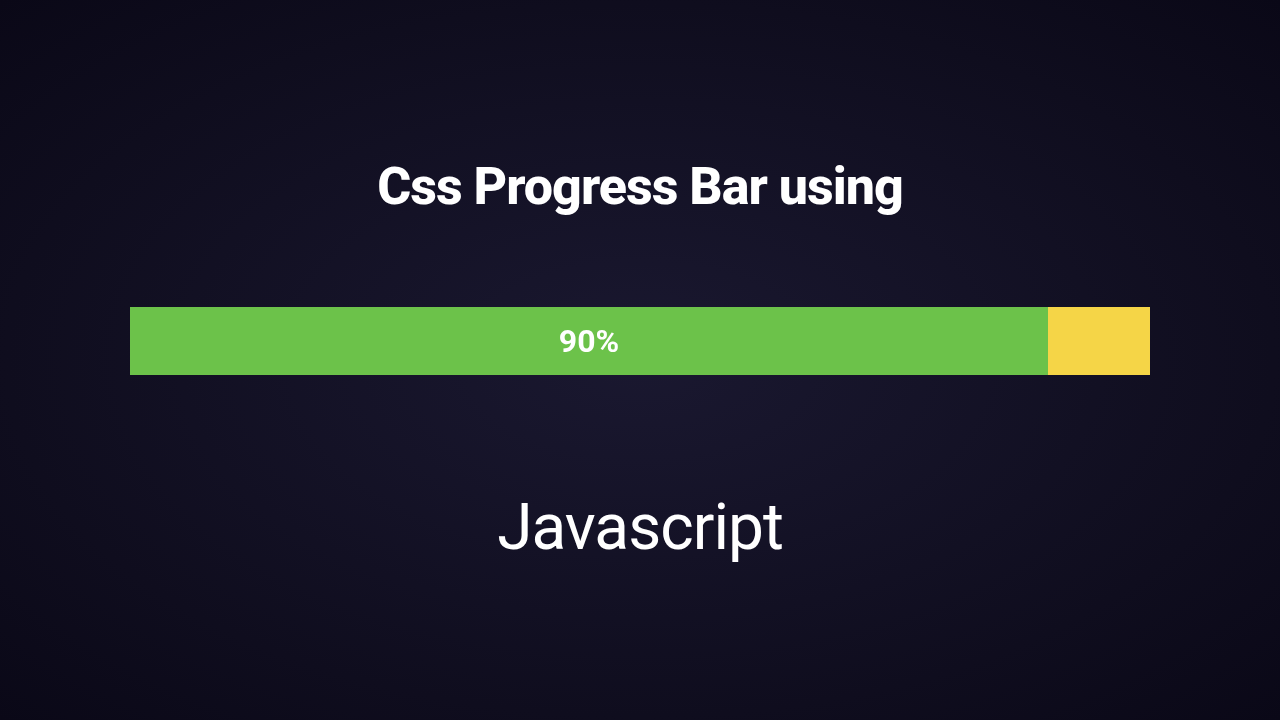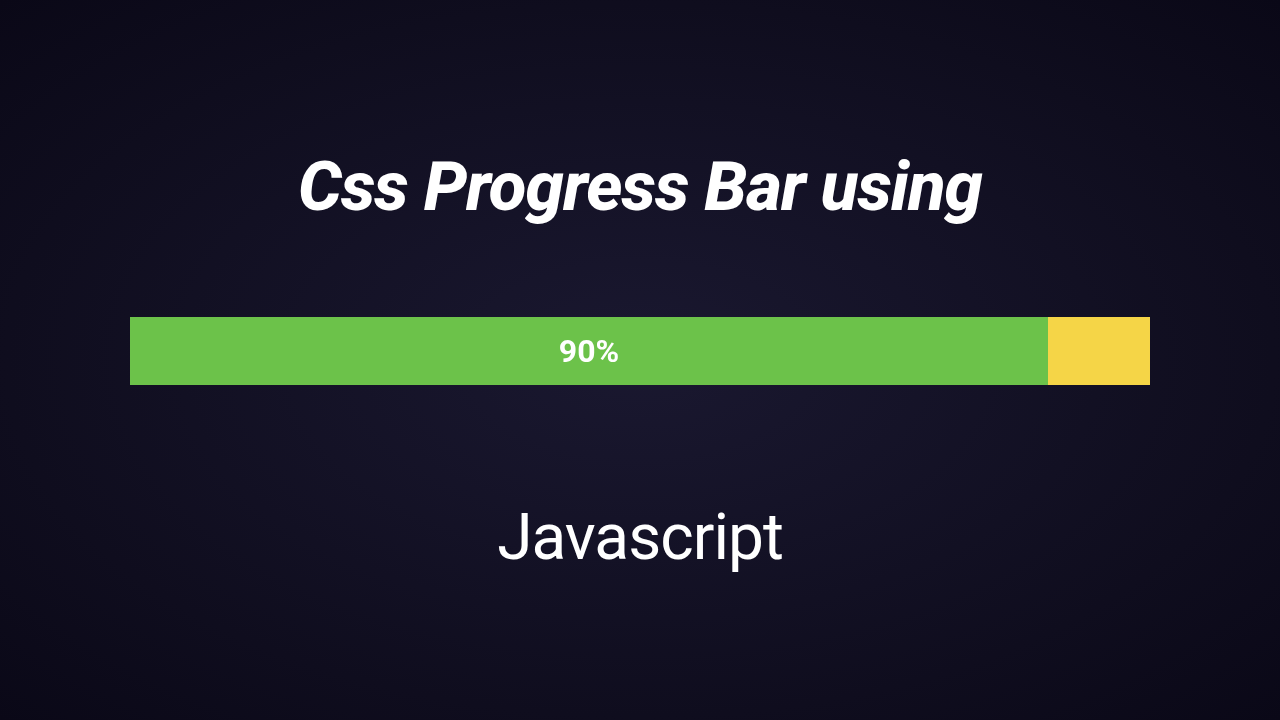--- a/index.html
+++ b/index.html
@@ -8,26 +8,25 @@
     background: radial-gradient(ellipse at center, #1a1830 0%, #0f0d1e 70%, #0a0817 100%);
     font-family: -apple-system, BlinkMacSystemFont, "Segoe UI", Roboto, Helvetica, Arial, sans-serif;
     display: flex;
     flex-direction: column;
     align-items: center;
     justify-content: center;
     color: #ffffff;
     overflow: hidden;
   }
   .heading-top {
-    font-size: 69px;
+    font-size: 52px;
     font-weight: 800;
     text-align: center;
     letter-spacing: -1px;
     margin-bottom: 90px;
-    font-style: italic;
   }
   .progress-track {
     width: 1020px;
     height: 68px;
     background: #f5d547;
     display: flex;
     align-items: stretch;
   }
   .progress-fill {
     background: #6cc24a;

